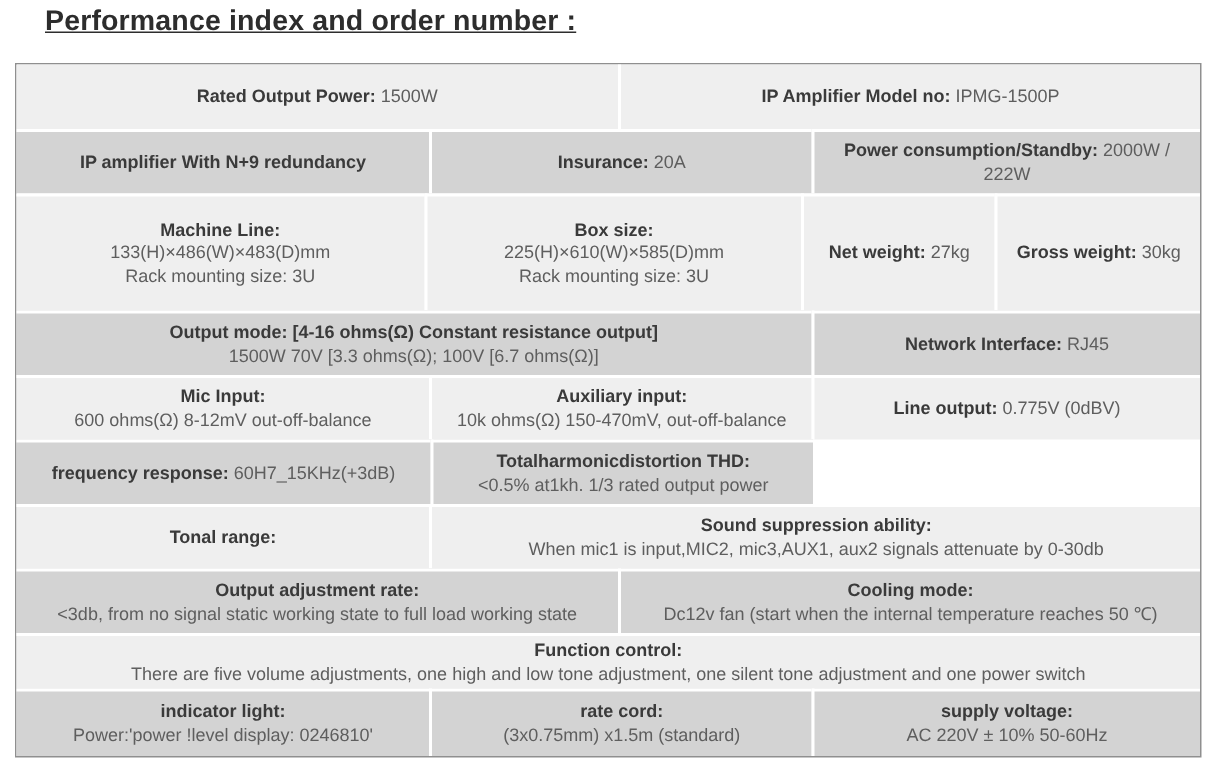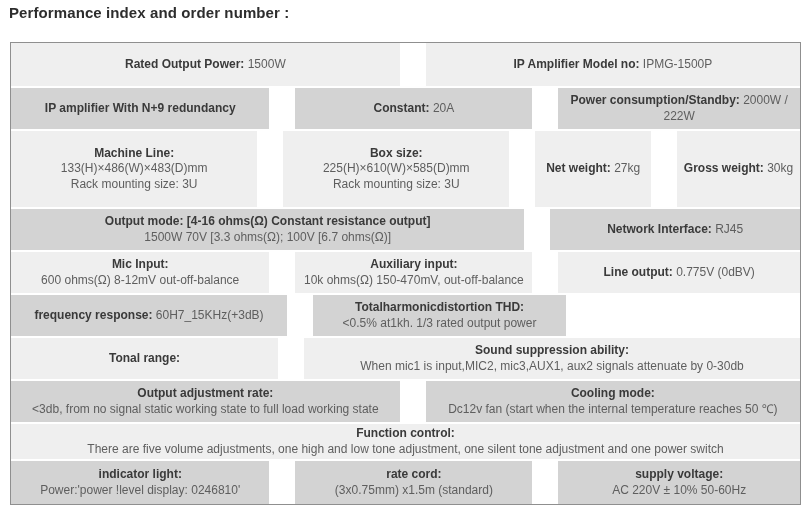--- a/index.html
+++ b/index.html
@@ -4,38 +4,38 @@
 <style>
   * { box-sizing: border-box; }
   html, body { margin: 0; padding: 0; }
   body {
     width: 811px; height: 521px;
     background: var(--page-bg, #ffffff);
     font-family: "Liberation Sans", sans-serif;
     position: relative; overflow: hidden;
   }
   .page-title {
-    position: absolute; left: 9px; top: 4px;
-    font-size: 15px; font-weight: 700;
-    color: var(--title, #2d2d2d); letter-spacing: 0.1px;
+    position: absolute; left: 30px; top: 4px;
+    font-size: 19px; font-weight: 700;
+    color: var(--title, #2d2d2d); letter-spacing: 0.1px; text-decoration: underline;
   }
   .spec-table {
     position: absolute; left: 10px; top: 42px; width: 791px;
     border: 1px solid var(--outer, #8f8f8f);
   }
   .row { display: flex; }
   .row.light .cell { background: var(--light, #efefef); }
   .row.dark  .cell { background: var(--dark, #d3d3d3); }
   .cell {
     display: flex; flex-direction: column; justify-content: center;
     align-items: center; text-align: center;
     padding: 2px 6px; font-size: 12px; line-height: 15.5px;
     color: var(--val, #5e5e5e);
   }
-  .cell + .cell { border-left: 2px solid var(--div, #ffffff); margin-left: 24px; }
+  .cell + .cell { border-left: 2px solid var(--div, #ffffff); }
   .row + .row .cell { border-top: 2px solid var(--div, #ffffff); }
   .b { font-weight: 700; color: var(--lab, #3a3a3a); }
   .r { color: var(--val, #5e5e5e); }
 </style>
 </head>
 <body>
 
 <div class="page-title">Performance index and order number :</div>
 
 <div class="spec-table">
@@ -47,21 +47,21 @@
     <div class="cell" style="width:389px">
       <div class="line"><span class="b">IP Amplifier Model no:</span><span class="r"> IPMG-1500P</span></div>
     </div>
   </div>
 
   <div class="row dark" style="height:43px">
     <div class="cell" style="width:276px">
       <div class="line"><span class="b">IP amplifier With N+9 redundancy</span></div>
     </div>
     <div class="cell" style="width:255px">
-      <div class="line"><span class="b">Constant:</span><span class="r"> 20A</span></div>
+      <div class="line"><span class="b">Insurance:</span><span class="r"> 20A</span></div>
     </div>
     <div class="cell" style="width:260px">
       <div class="line"><span class="b">Power consumption/Standby:</span><span class="r"> 2000W / 222W</span></div>
     </div>
   </div>
 
   <div class="row light" style="height:78px">
     <div class="cell" style="width:276px">
       <div class="line"><span class="b">Machine Line:</span></div>
       <div class="line"><span class="r">133(H)×486(W)×483(D)mm</span></div>

